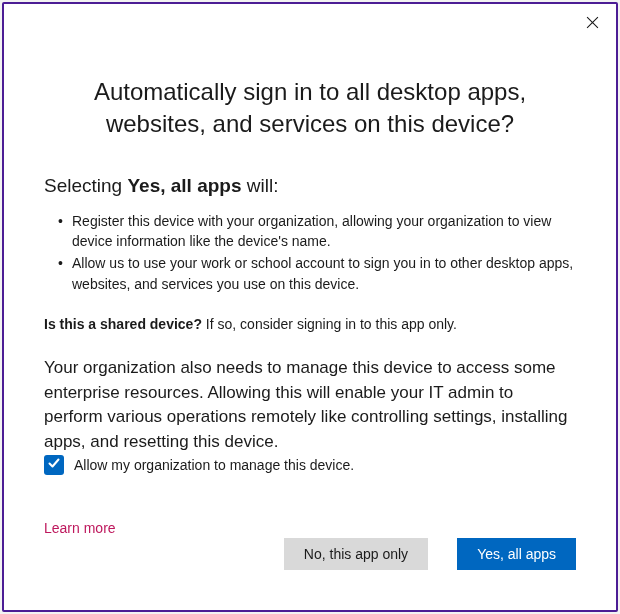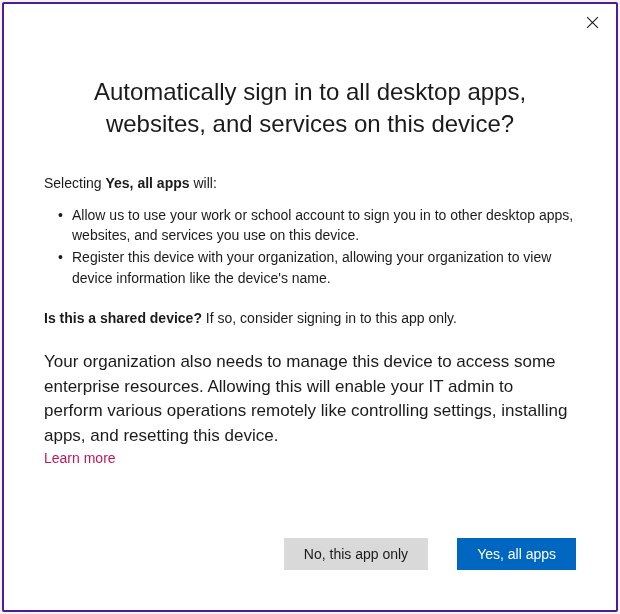--- a/index.html
+++ b/index.html
@@ -44,21 +44,21 @@
       text-align: center;
       line-height: 1.35;
       margin-top: 36px;
       margin-bottom: 34px;
     }
     .content {
       color: #1b1b1b;
       flex: 1;
     }
     .intro {
-      font-size: 14px;
+      font-size: 19px;
       margin-bottom: 14px;
     }
     .intro .bold { font-weight: 600; }
     ul.bullets {
       list-style: none;
       margin: 0 0 22px 0;
       padding-left: 14px;
     }
     ul.bullets li {
       position: relative;
@@ -150,30 +150,40 @@
 
   <h1 class="dialog-title">Automatically sign in to all desktop apps, websites, and services on this device?</h1>
 
   <div class="content">
 
     <p class="intro">
       <span>Selecting </span><span class="bold">Yes, all apps</span><span> will:</span>
     </p>
 
     <ul class="bullets">
+      <li>Register this device with your organization, allowing your organization to view device information like the device's name.</li>
       <li>Allow us to use your work or school account to sign you in to other desktop apps, websites, and services you use on this device.</li>
-      <li>Register this device with your organization, allowing your organization to view device information like the device's name.</li>
     </ul>
 
     <p class="shared-q">
       <span class="bold">Is this a shared device?</span><span> If so, consider signing in to this app only.</span>
     </p>
 
     <p class="org-text">Your organization also needs to manage this device to access some enterprise resources. Allowing this will enable your IT admin to perform various operations remotely like controlling settings, installing apps, and resetting this device.</p>
 
+    <div class="checkbox-row">
+      <div class="checkbox">
+        <span>
+          <svg viewBox="0 0 14 14">
+              <path d="M2.5 7.5 L5.5 10.5 L11.5 3.5" stroke="#ffffff" stroke-width="2" fill="none" stroke-linecap="round" stroke-linejoin="round"></path>
+            </svg>
+        </span>
+      </div>
+      <label class="checkbox-label">Allow my organization to manage this device.</label>
+    </div>
 
     <a class="learn-more">Learn more</a>
 
   </div>
 
   <div class="footer">
     <button class="btn btn-secondary">No, this app only</button>
     <button class="btn btn-primary">Yes, all apps</button>
   </div>
 

